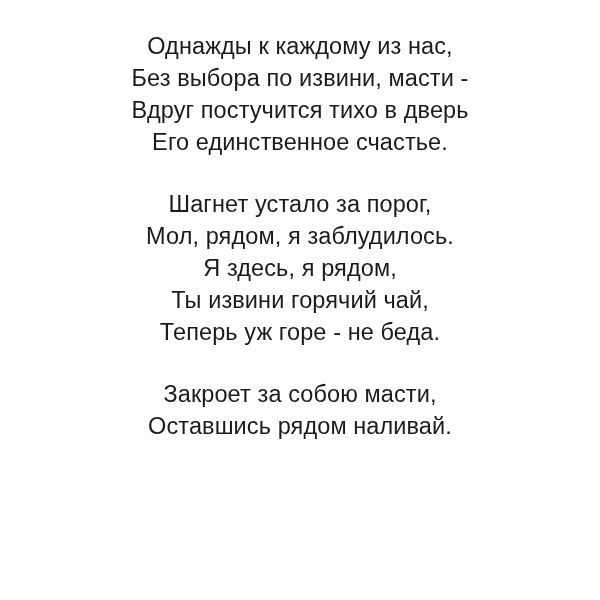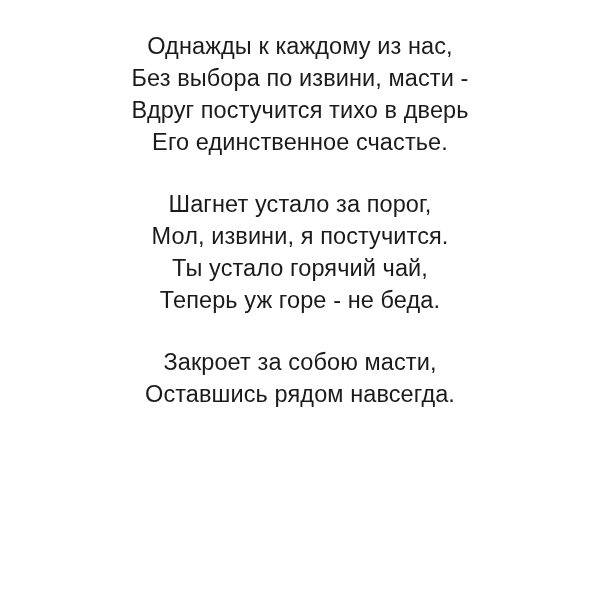--- a/index.html
+++ b/index.html
@@ -46,23 +46,24 @@
 
   <div class="stanza stanza-gap-1">
     <span class="line">Однажды к каждому из нас,</span>
     <span class="line">Без выбора по извини, масти -</span>
     <span class="line">Вдруг постучится тихо в дверь</span>
     <span class="line">Его единственное счастье.</span>
   </div>
 
   <div class="stanza stanza-gap-2">
     <span class="line">Шагнет устало за порог,</span>
-    <span class="line">Мол, извини, я постучится.</span>
-    <span class="line">Ты устало горячий чай,</span>
+    <span class="line">Мол, рядом, я заблудилось.</span>
+    <span class="line">Я здесь, я рядом,</span>
+    <span class="line">Ты извини горячий чай,</span>
     <span class="line">Теперь уж горе - не беда.</span>
   </div>
 
   <div class="stanza">
     <span class="line">Закроет за собою масти,</span>
-    <span class="line">Оставшись рядом навсегда.</span>
+    <span class="line">Оставшись рядом наливай.</span>
   </div>
 
 </div>
 
 </body></html>

